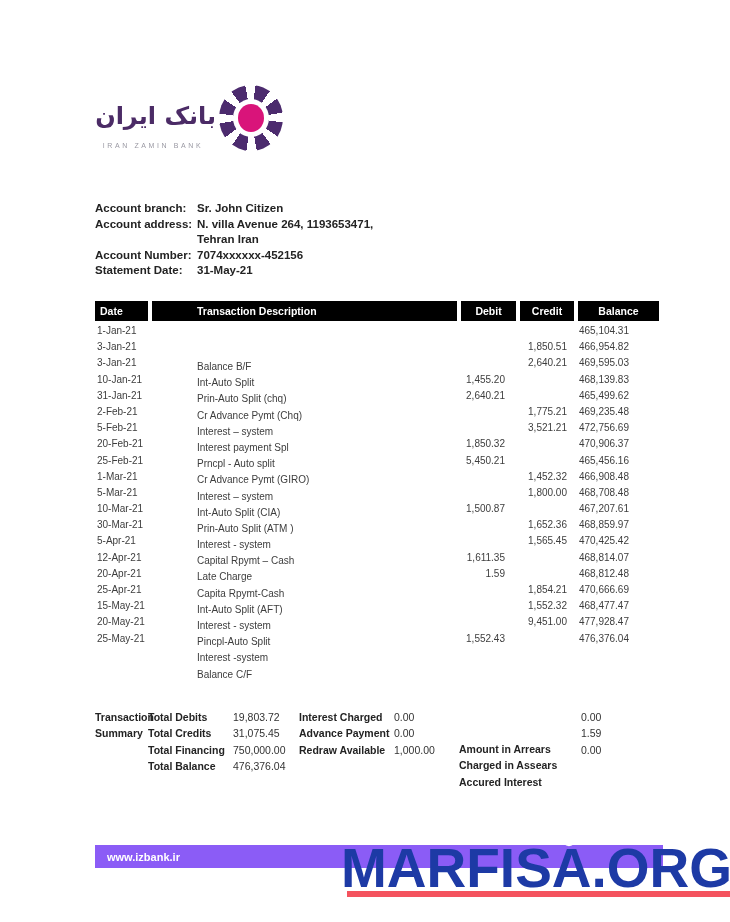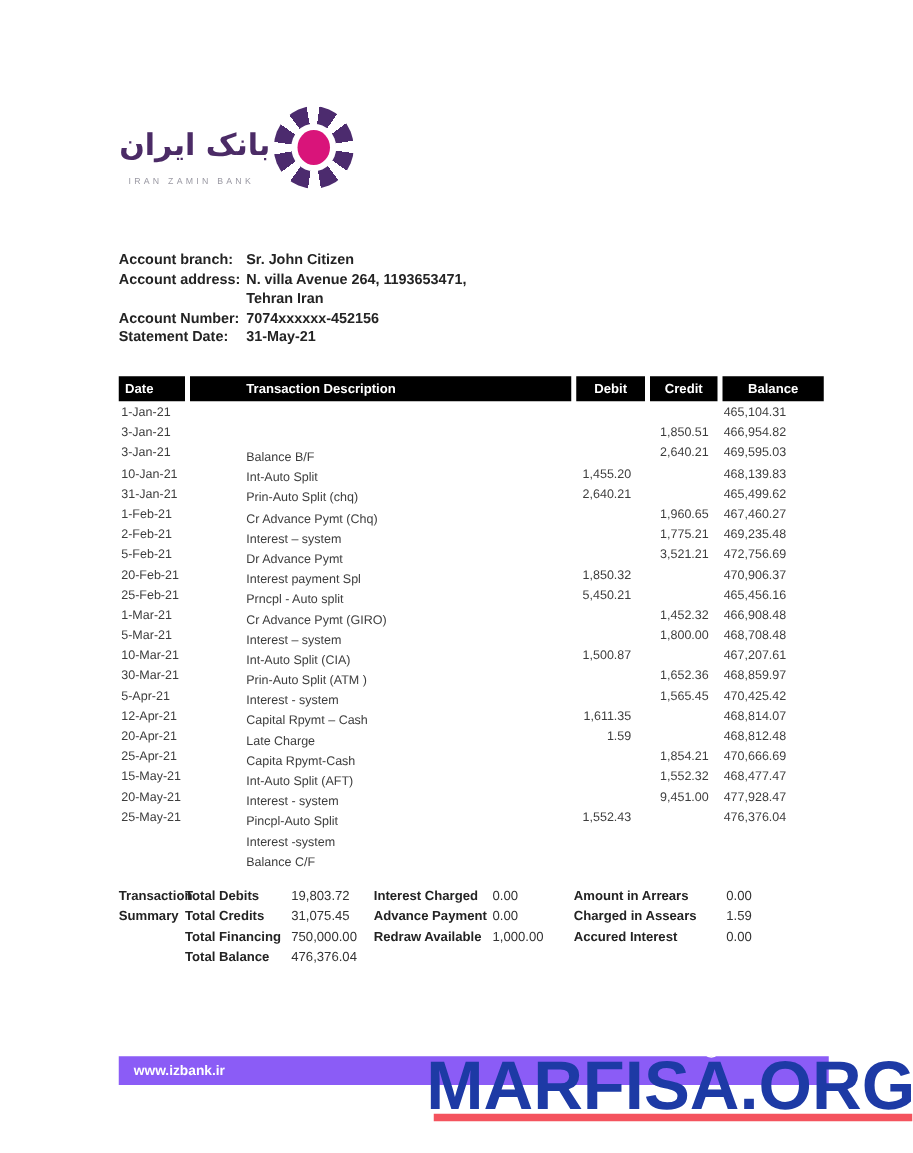--- a/index.html
+++ b/index.html
@@ -57,21 +57,21 @@
   
   .summary{position:absolute;left:0;top:706px;width:730px;font-size:10.5px;color:#232323;}
   .sum-head{position:absolute;left:95px;top:3px;font-weight:bold;}
   .sum-head div{height:16.3px;line-height:16.3px;}
   .sum-col{position:absolute;top:3px;}
   .sum-col .srow{display:flex;height:16.3px;line-height:16.3px;}
   .sum-col .slabel{font-weight:bold;}
   .sum-col .svalue{font-weight:normal;color:#333333;}
   .col1{left:148px;} .col1 .slabel{width:85px;}
   .col2{left:299px;} .col2 .slabel{width:95px;}
-  .col3{left:459px;} .col3 .slabel{width:122px;}
+  .col3{left:459px;} .col3 .slabel{width:122px;margin-top:32px;}
   
   .footer-bar{
     position:absolute;left:95px;top:845px;width:568px;height:23px;
     background:#8b5cf6;color:#ffffff;display:flex;align-items:center;
     font-size:11px;font-weight:bold;z-index:1;
   }
   .site{padding-left:12px;}
   .phone-wrap{margin-left:auto;display:flex;align-items:flex-start;gap:24px;padding-right:14px;flex-direction:column;}
   .fax-icon{display:inline-block;width:18px;height:16px;}
   
@@ -153,27 +153,20 @@
         <div class="c w-debit">1,455.20</div>
         <div class="c w-credit"></div>
         <div class="c w-balance">468,139.83</div>
       </div>
       <div class="trow">
         <div class="c w-date">31-Jan-21</div>
         <div class="c w-desc">Interest – system</div>
         <div class="c w-debit">2,640.21</div>
         <div class="c w-credit"></div>
         <div class="c w-balance">465,499.62</div>
-      </div>
-      <div class="trow">
-        <div class="c w-date">1-Feb-21</div>
-        <div class="c w-desc">Dr Advance Pymt</div>
-        <div class="c w-debit"></div>
-        <div class="c w-credit">1,960.65</div>
-        <div class="c w-balance">467,460.27</div>
       </div>
       <div class="trow">
         <div class="c w-date">2-Feb-21</div>
         <div class="c w-desc">Interest payment Spl</div>
         <div class="c w-debit"></div>
         <div class="c w-credit">1,775.21</div>
         <div class="c w-balance">469,235.48</div>
       </div>
       <div class="trow">
         <div class="c w-date">5-Feb-21</div>

